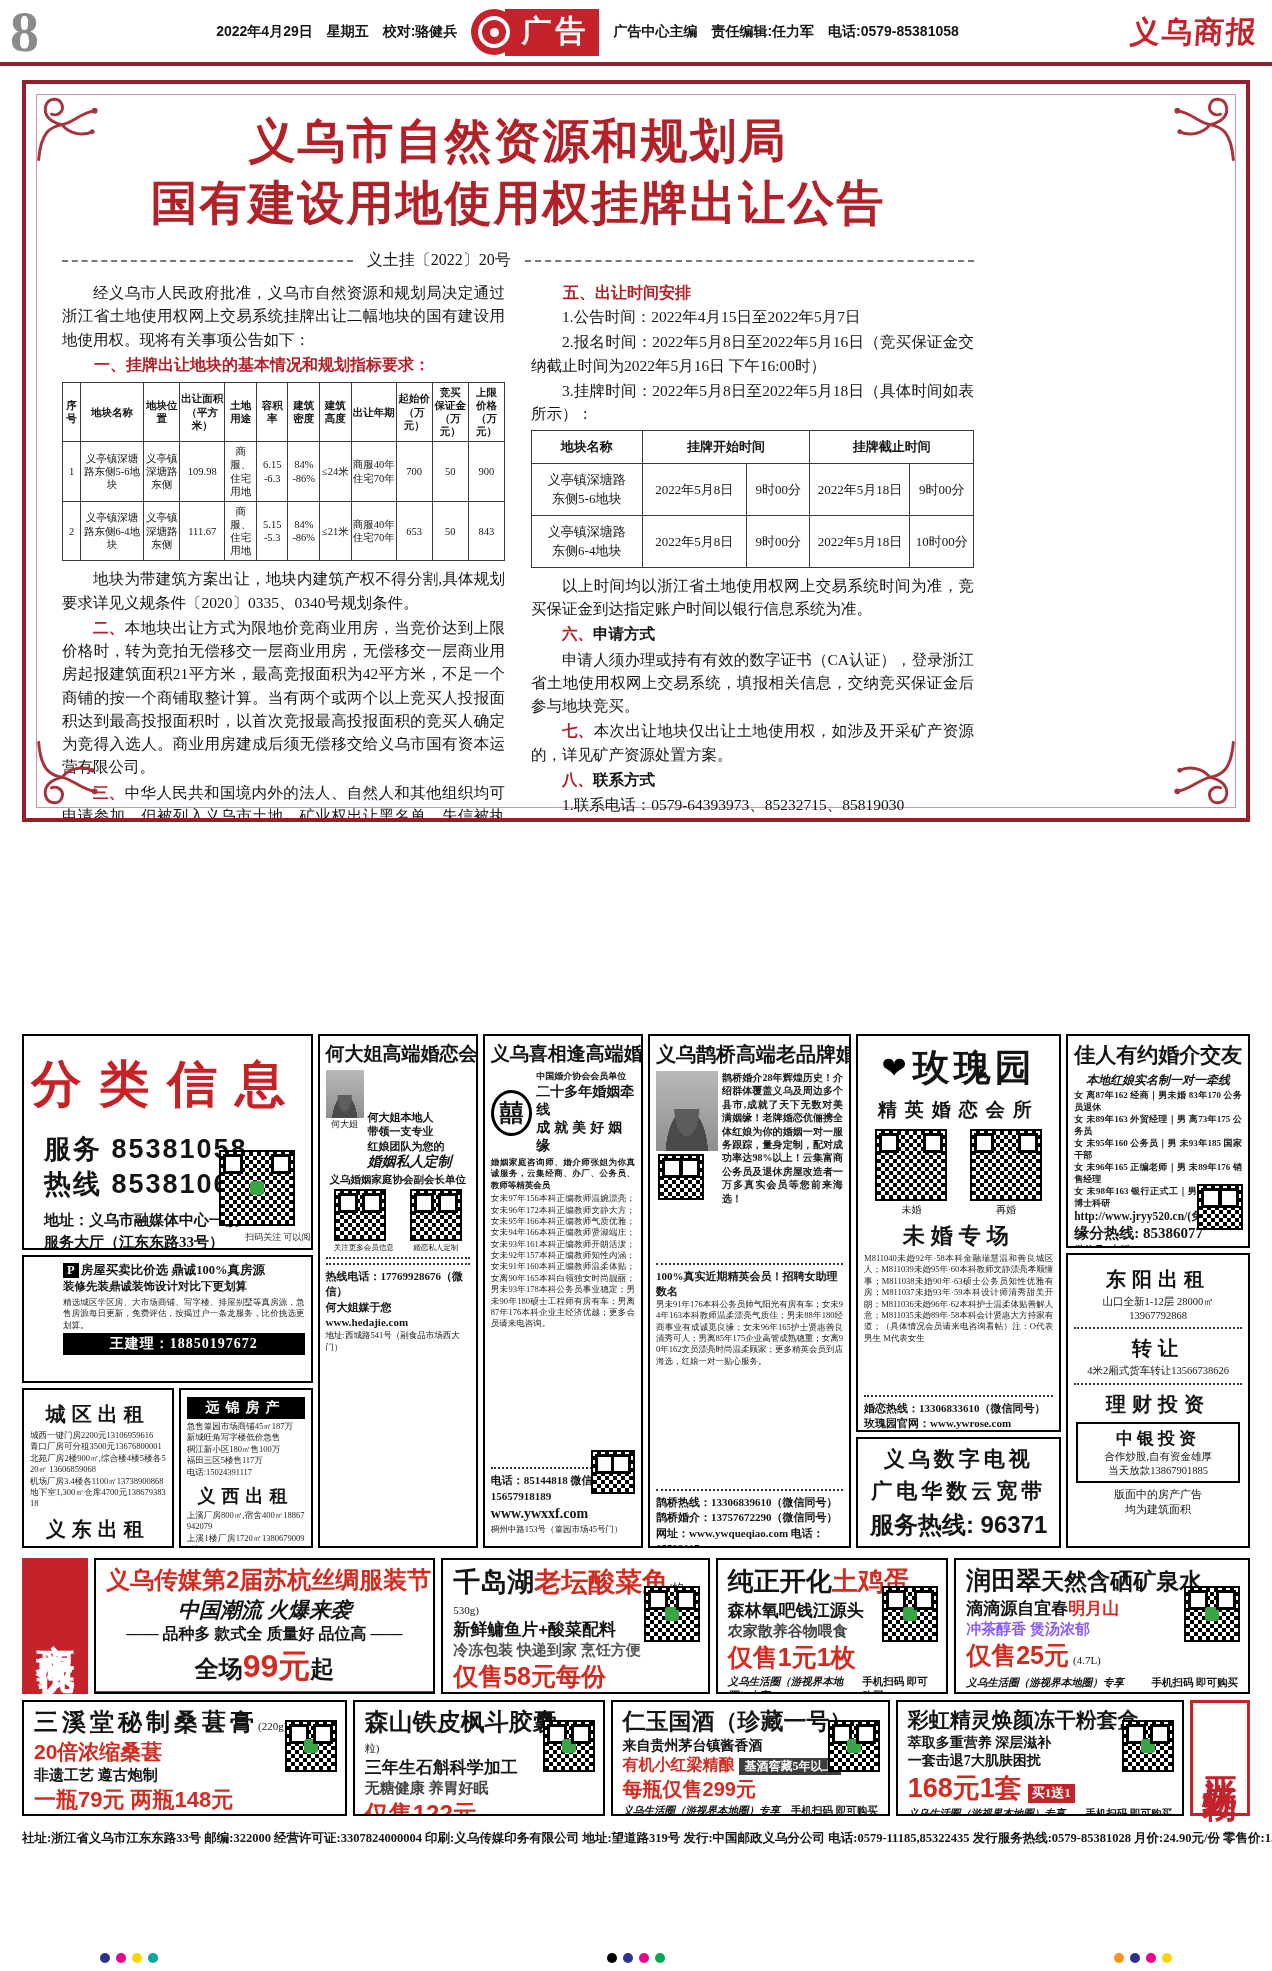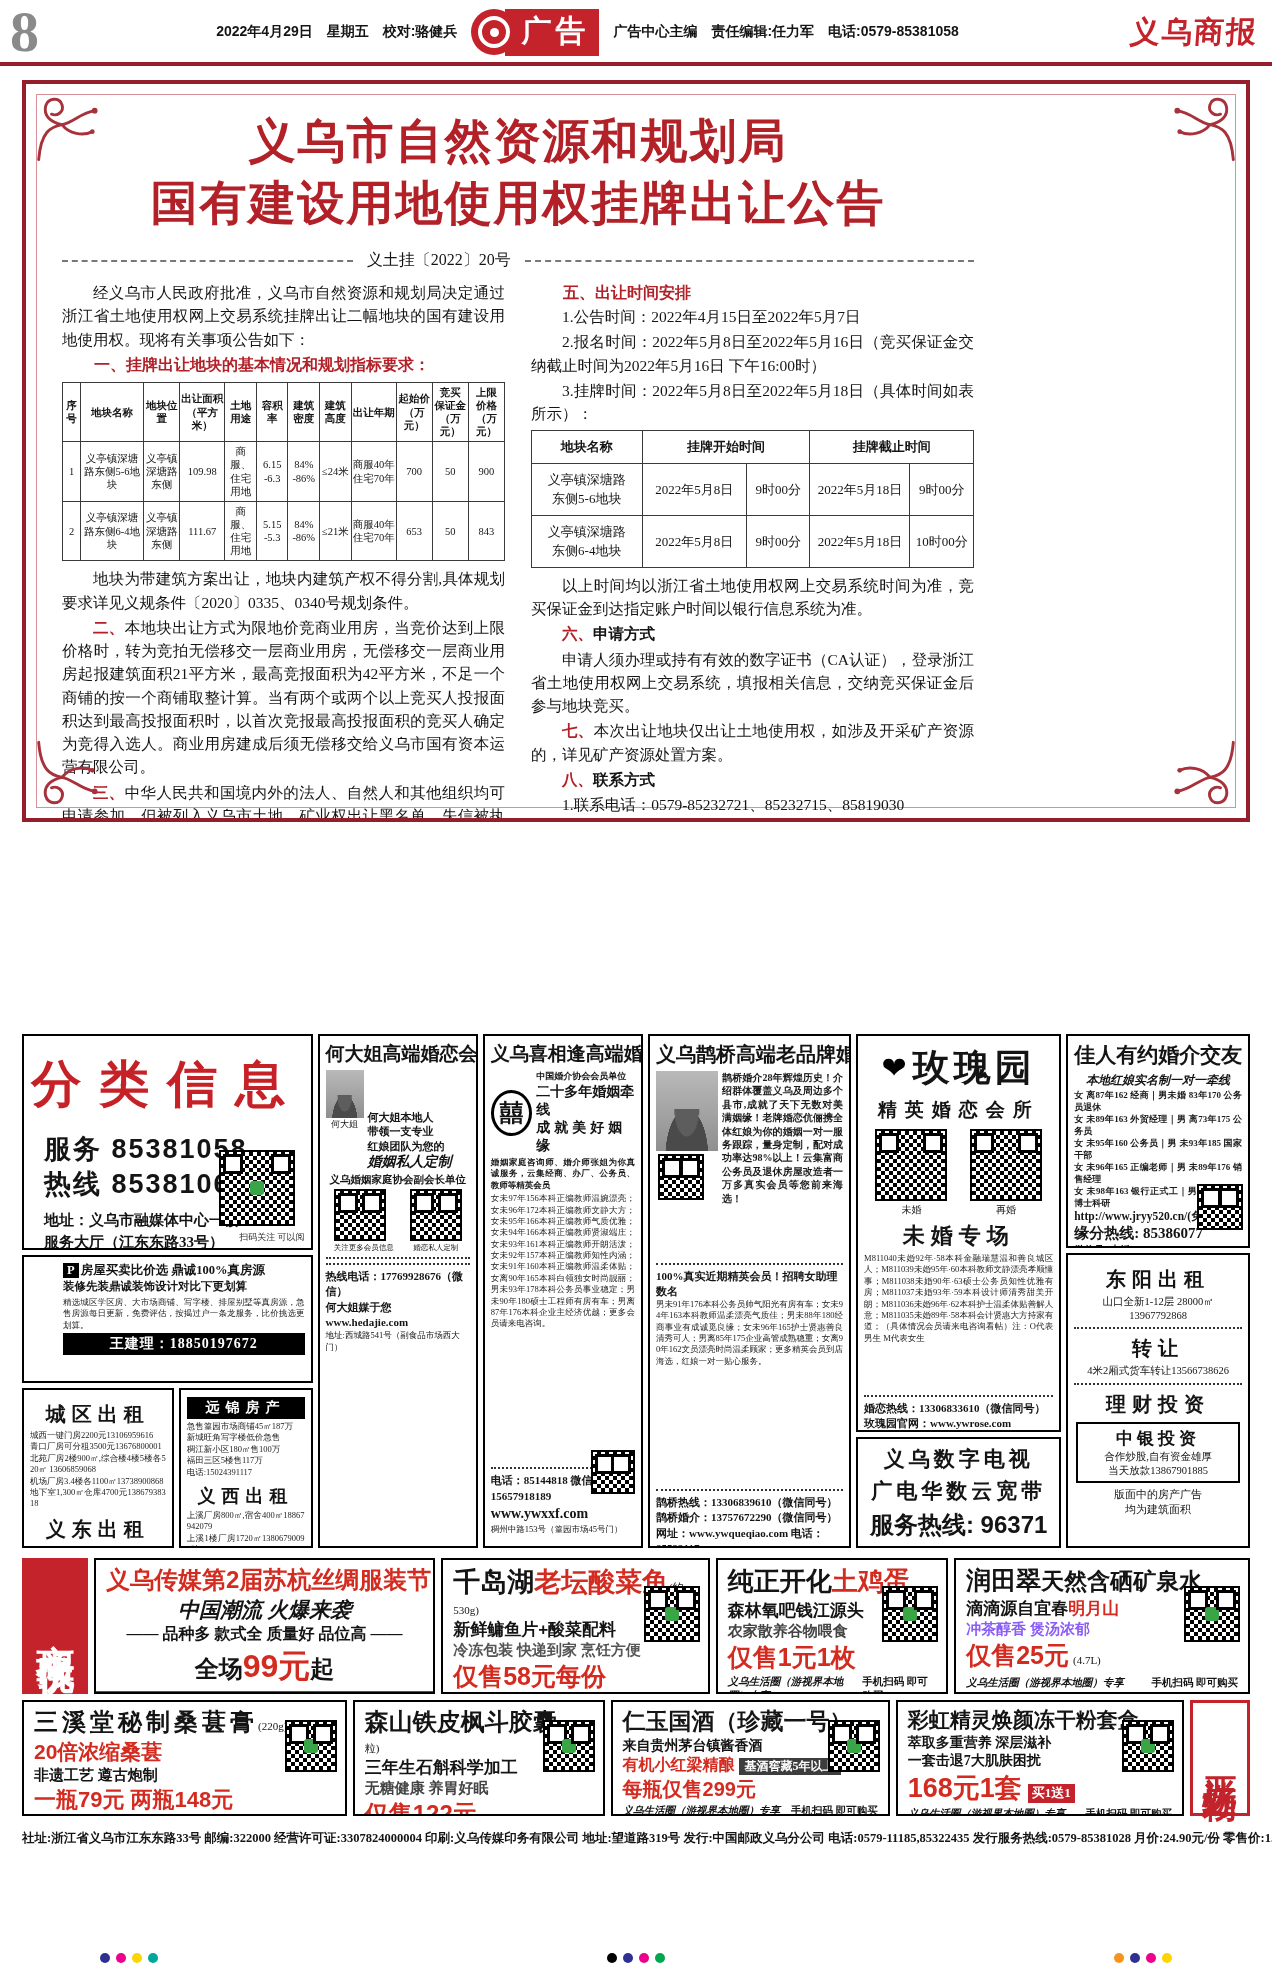--- a/index.html
+++ b/index.html
@@ -66,21 +66,21 @@
   .qr{background:
       conic-gradient(#000 25%,#fff 0 50%,#000 0 75%,#fff 0) 0 0/8px 8px;
       border:2px solid #000; position:relative;}
   .qr::before,.qr::after{content:""; position:absolute; width:14px; height:14px;
       border:3px solid #000; background:#fff;}
   .qr::before{left:2px; top:2px;}
   .qr::after{right:2px; top:2px;}
   .qr.gw i{position:absolute; left:50%; top:50%; width:14px; height:14px; margin:-7px 0 0 -7px;
       background:#3aa546; border-radius:3px;}
   .fenlei-qr{position:absolute; right:16px; bottom:22px; width:76px; height:76px;}
-  .fenlei-qrcap{position:absolute; right:6px; bottom:4px; font-size:9px; color:#333;}
+  .fenlei-qrcap{position:absolute; right:0; bottom:4px; font-size:9px; color:#333;}
   .adtitle{font-weight:bold; font-size:19px; text-align:center; white-space:nowrap;
     font-family:"Liberation Sans",sans-serif; letter-spacing:0; margin-bottom:3px;}
   .tiny{font-size:8.5px; line-height:1.34; text-align:justify; word-break:break-all; color:#1b1b1b;}
   .small{font-size:10.5px; line-height:1.35;}
   .photo{background:linear-gradient(180deg,#b9b9b9,#8f8f8f); position:relative; overflow:hidden;}
   .photo::after{content:""; position:absolute; left:50%; bottom:-6px; width:70%; height:60%;
     transform:translateX(-50%); background:radial-gradient(ellipse at 50% 0,#5d5d5d 0 40%,transparent 41%),
     radial-gradient(ellipse at 50% 100%,#4a4a4a 0 70%,transparent 71%);}
   .hrow{display:flex; gap:4px; align-items:flex-start;}
   .script{font-style:italic; font-weight:bold;}
@@ -283,21 +283,21 @@
             <td>2022年5月18日</td>
             <td>10时00分</td>
           </tr>
         </tbody>
           </table>
         <p>以上时间均以浙江省土地使用权网上交易系统时间为准，竞买保证金到达指定账户时间以银行信息系统为准。</p>
         <p><span class="rednum">六、</span><b>申请方式</b></p>
         <p>申请人须办理或持有有效的数字证书（CA认证），登录浙江省土地使用权网上交易系统，填报相关信息，交纳竞买保证金后参与地块竞买。</p>
         <p><span class="rednum">七、</span><span>本次出让地块仅出让土地使用权，如涉及开采矿产资源的，详见矿产资源处置方案。</span></p>
         <p><span class="rednum">八、</span><b>联系方式</b></p>
-        <p>1.联系电话：0579-85232721、85232715、85819030</p>
+        <p>1.联系电话：0579-64393973、85232715、85819030</p>
         <p>2.联系时间：工作日上午9:00-11:30，下午13:00-17:00</p>
 
       </div>
     </div>
   </div>
 </div>
 
 <div class="band">
 
   <div class="vcol" style="flex:272 1 0;">

